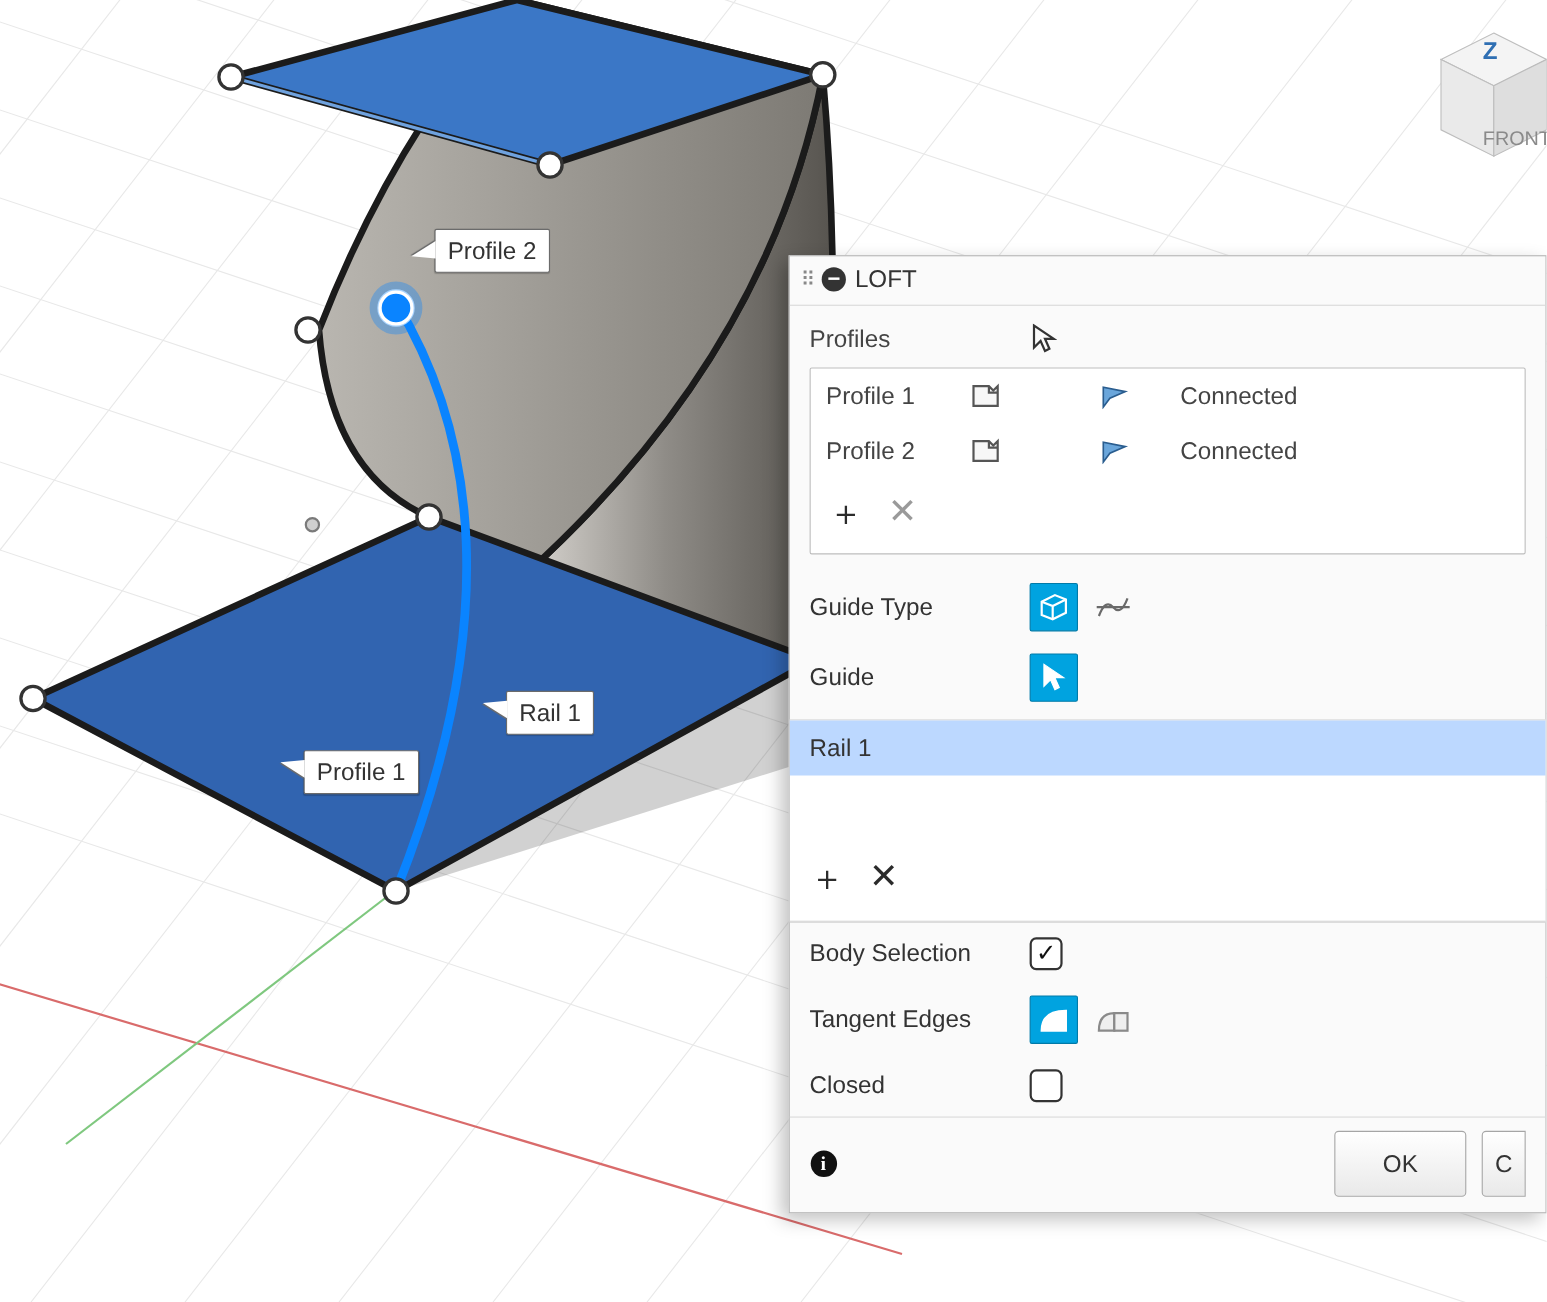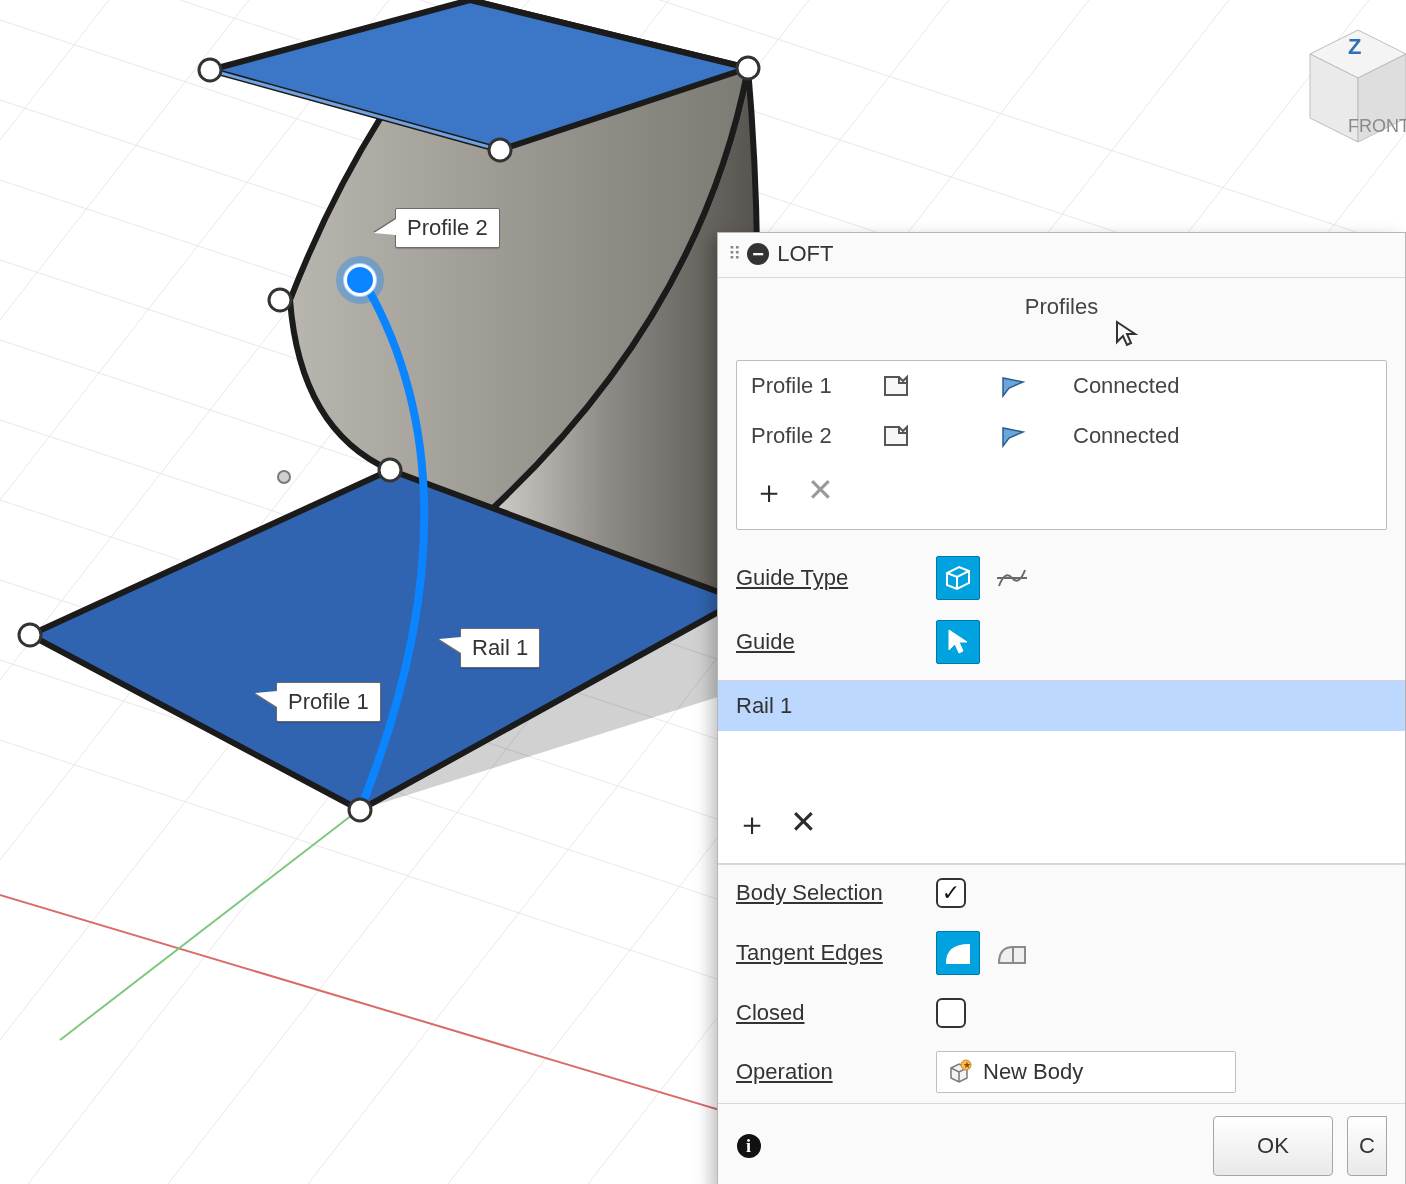--- a/index.html
+++ b/index.html
@@ -52,24 +52,24 @@
   }
   .dialog-title .grip { color: #888; font-size: 18px; letter-spacing: -2px; }
   .dialog-title .collapse-icon {
     width: 22px; height: 22px; border-radius: 50%;
     background: #333; color: #fff; display: inline-flex; align-items: center; justify-content: center;
     font-size: 20px; line-height: 1; font-weight: bold;
   }
   .section-label { color: #444; }
 
   .row { display: flex; align-items: center; padding: 10px 18px; min-height: 56px; }
-  .row .lbl { width: 200px; flex: 0 0 200px; text-decoration: underline; }
+  .row .lbl { width: 200px; flex: 0 0 200px; }
   .row .ctrl { display: flex; align-items: center; gap: 10px; }
 
-  .profiles-hdr { padding: 16px 18px 8px; display:flex; align-items:center;flex-direction:column; }
+  .profiles-hdr { padding: 16px 18px 8px; display:flex; align-items:center; }
   .cursor-icon { margin-left: 128px; }
 
   .profiles-box {
     margin: 4px 18px 16px 18px;
     background: #fff;
     border: 1px solid #bdbdbd;
     border-radius: 2px;
   }
   .profiles-box .prow { display:flex; align-items:center; padding: 12px 14px; gap: 20px; color:#444; }
   .prow .pname { width: 110px; }
@@ -337,36 +337,20 @@
       </span>
     </div>
 
     <div class="row">
       <span class="lbl">Closed</span>
       <span class="ctrl">
         <span class="checkbox"></span>
       </span>
     </div>
 
-    <div class="row">
-      <span class="lbl">Operation</span>
-      <span class="ctrl">
-        <span class="select">
-          <span class="newbody-icon">
-            <svg width="28" height="28" viewBox="0 0 28 28">
-              <path d="M6 10 L14 6 L22 10 L22 20 L14 24 L6 20 Z" fill="#f3f3f3" stroke="#7a7a7a" stroke-width="1.5"></path>
-              <path d="M6 10 L14 14 L22 10 M14 14 L14 24" fill="none" stroke="#7a7a7a" stroke-width="1.5"></path>
-              <circle cx="21" cy="7" r="5" fill="#ffb84d" stroke="#cc8a2a"></circle>
-                <text x="18" y="10" font-size="9" fill="#7a4e00">★</text>
-            </svg>
-          </span>
-          <span>New Body</span>
-        </span>
-      </span>
-    </div>
 
     <div class="footer">
       <span class="info">
         <svg width="26" height="26" viewBox="0 0 26 26">
             <circle cx="13" cy="13" r="12" fill="#111"></circle>
             <text x="10" y="19" font-size="18" fill="#fff" font-family="Georgia">i</text>
           </svg>
       </span>
       <span class="sp"></span>
       <span class="btn">OK</span>

